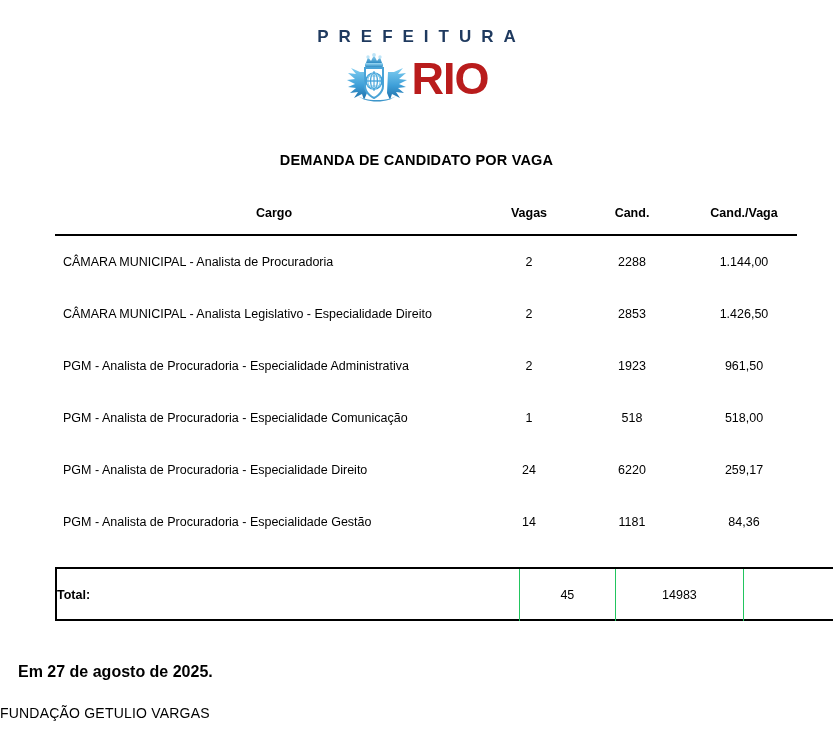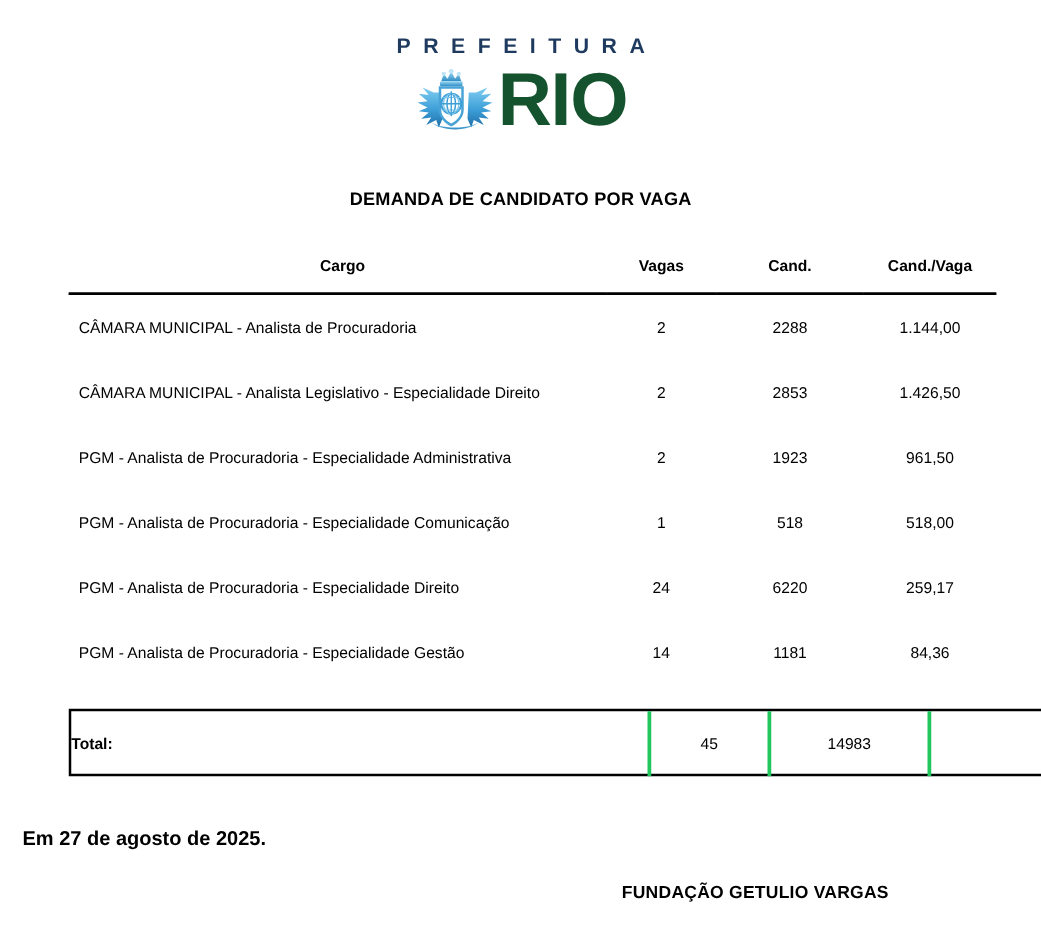--- a/index.html
+++ b/index.html
@@ -42,23 +42,23 @@
     justify-content: center;
   }
   #coat-of-arms {
     width: 66px;
     height: 55px;
     display: block;
   }
   #logo-wordmark-rio {
     font-family: "Liberation Sans", sans-serif;
     font-weight: bold;
-    font-size: 60px;
+    font-size: 45px;
     line-height: 1;
-    color: #14532d;
+    color: #b91c1c;
     letter-spacing: -1px;
     margin-left: 1px;
     margin-top: -2px;
   }
 
   
   #doc-title {
     position: absolute;
     top: 152px;
     left: 0;
@@ -123,42 +123,42 @@
     table-layout: fixed;
   }
   table.total-grid col.c-cargo { width: 425px; }
   table.total-grid col.c-vagas { width: 88px; }
   table.total-grid col.c-cand  { width: 118px; }
   table.total-grid col.c-ratio { width: 106px; }
   table.total-grid td {
     font-size: 12.5px;
     vertical-align: middle;
     padding: 0;
-    border-left: 3px solid #22c55e;
+    border-left: 1px solid #22c55e;
   }
   table.total-grid td:first-child { border-left: none; }
   td.t-label { text-align: left; font-weight: bold; padding-left: 8px; }
   td.t-num   { text-align: center; font-weight: normal; }
 
   
   #date-line {
     position: absolute;
     left: 18px;
     top: 663px;
     font-size: 16px;
     font-weight: bold;
   }
   #org-line {
     position: absolute;
     top: 705px;
     left: 0;
     width: 711px;
-    text-align: right;
+    text-align: left;
     font-size: 14px;
-    font-weight: bold;
+    font-weight: normal;
     letter-spacing: 0.2px;
   }
 </style>
 </head>
 <body>
 
 <div id="logo-block">
   <div id="logo-wordmark-top">PREFEITURA</div>
   <div id="logo-lower">
     <svg id="coat-of-arms" viewBox="0 0 66 55">

